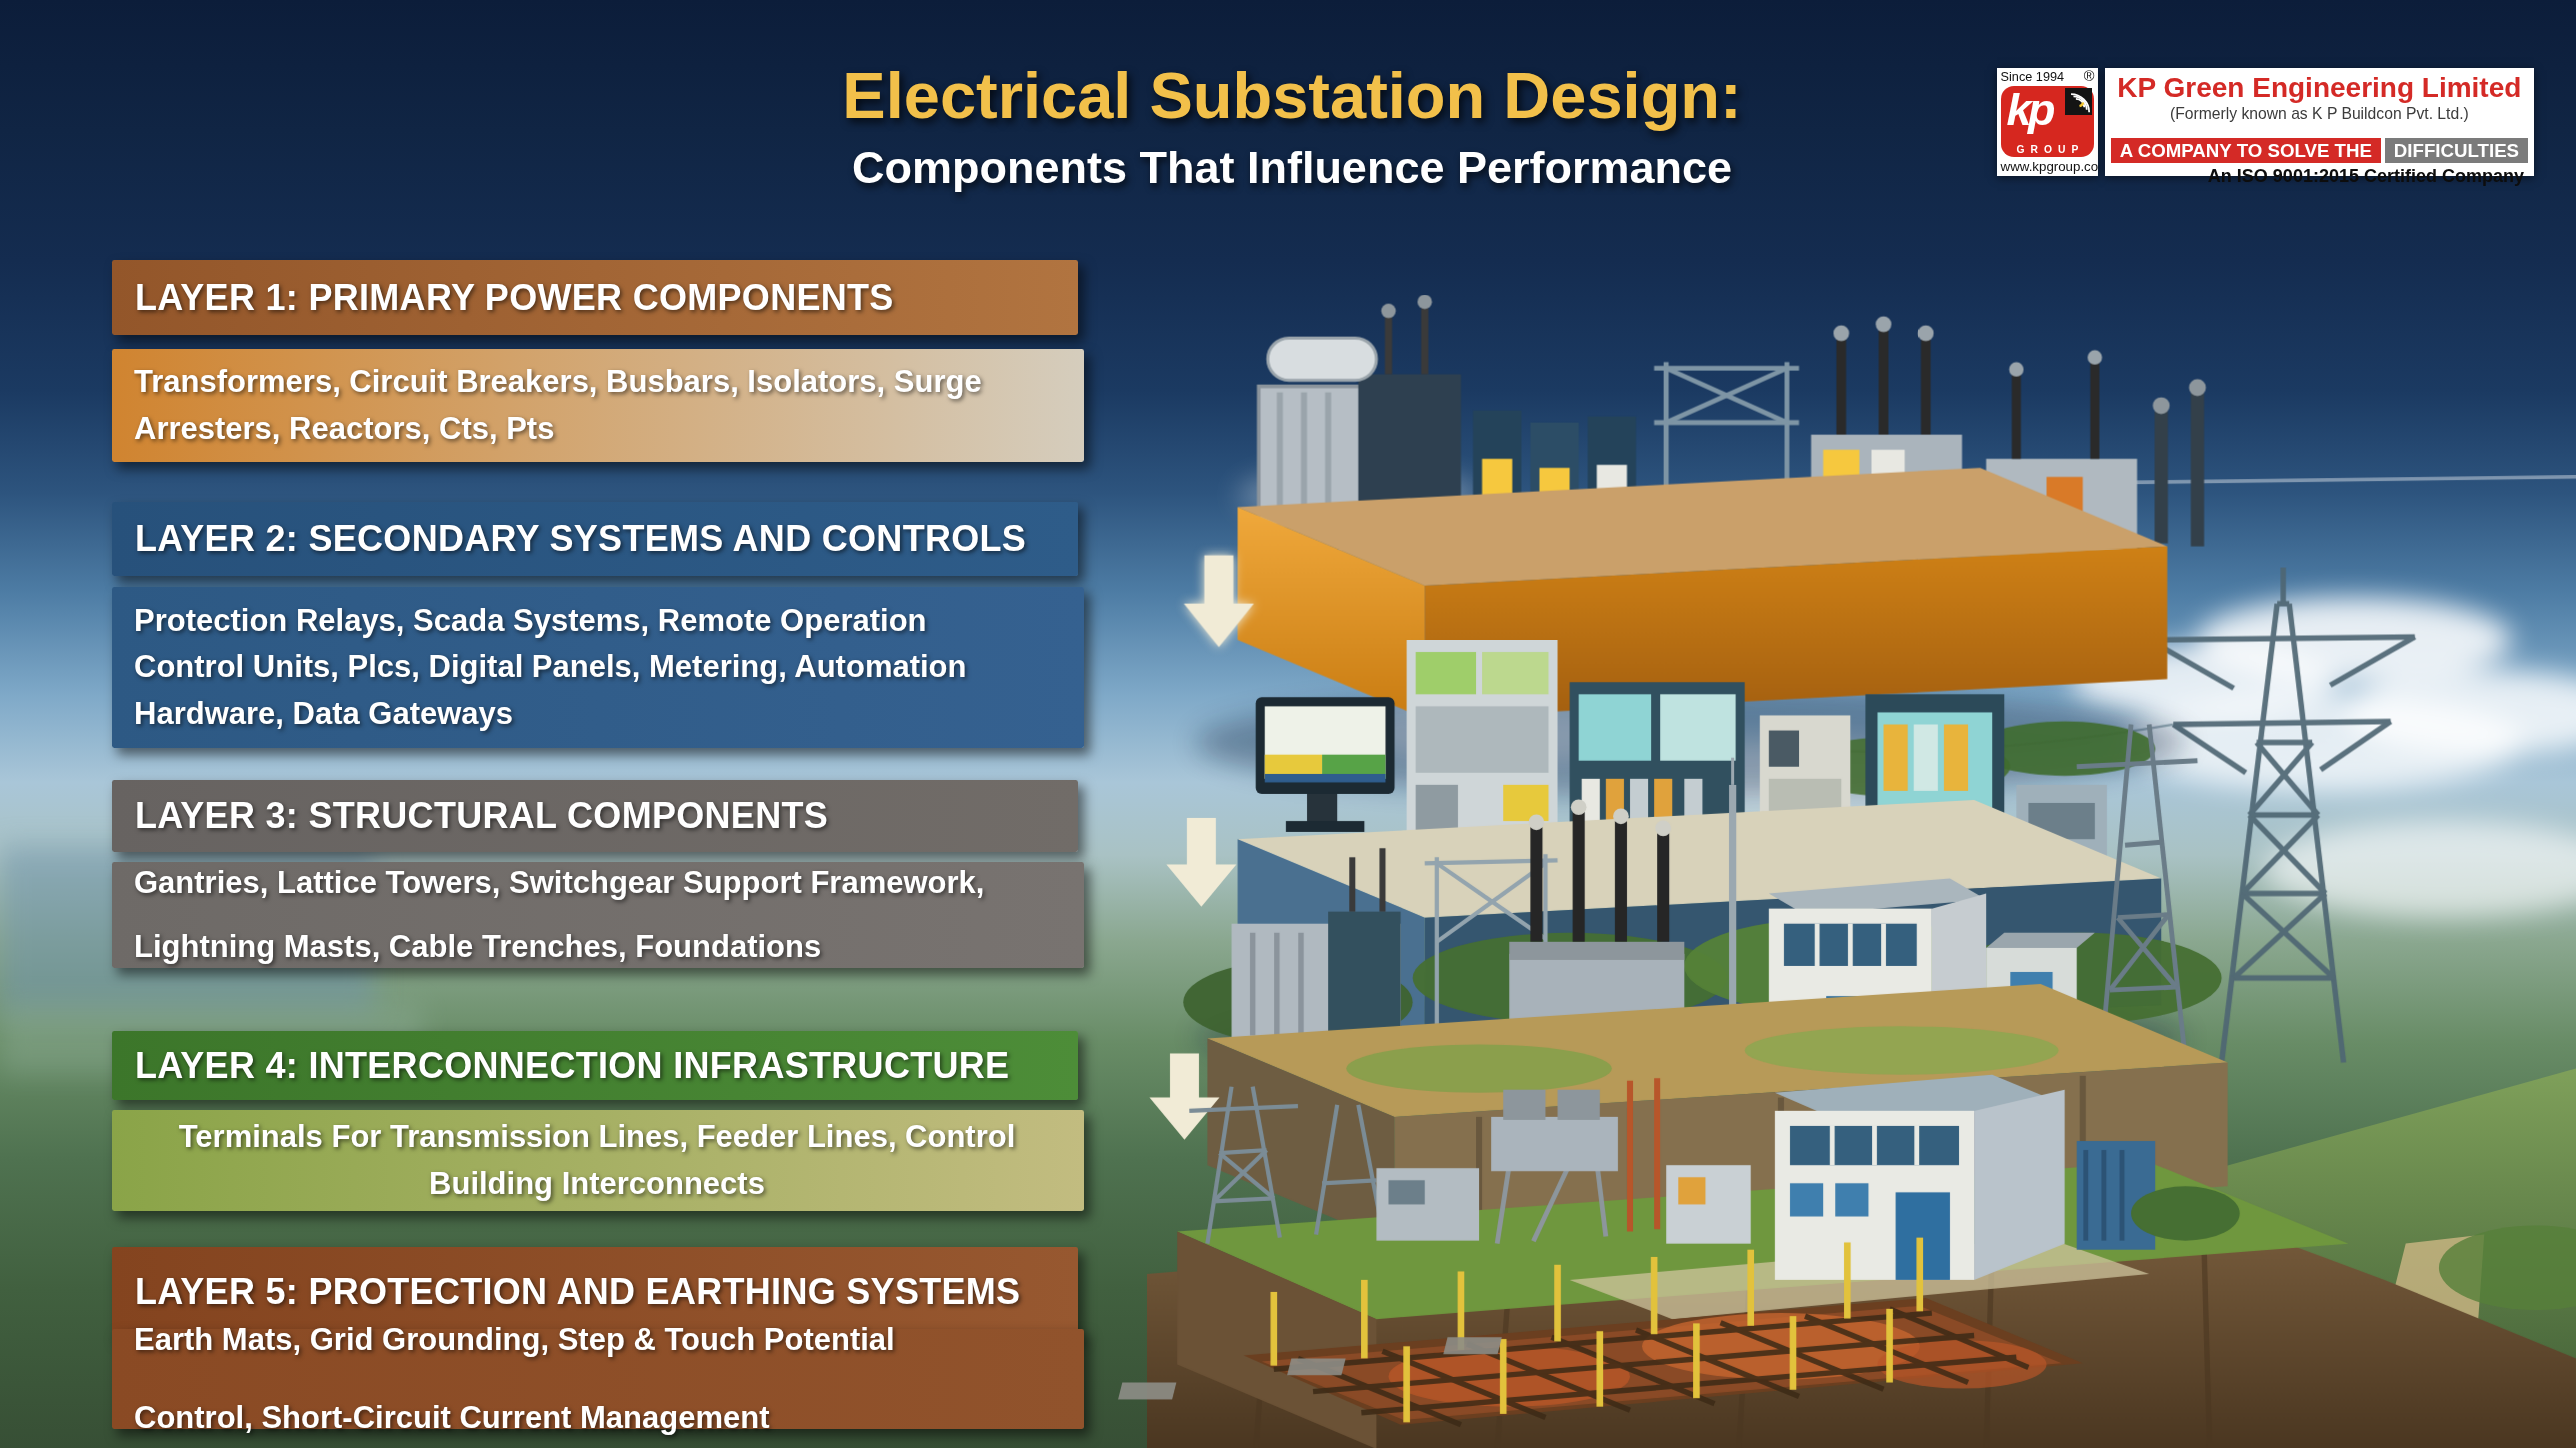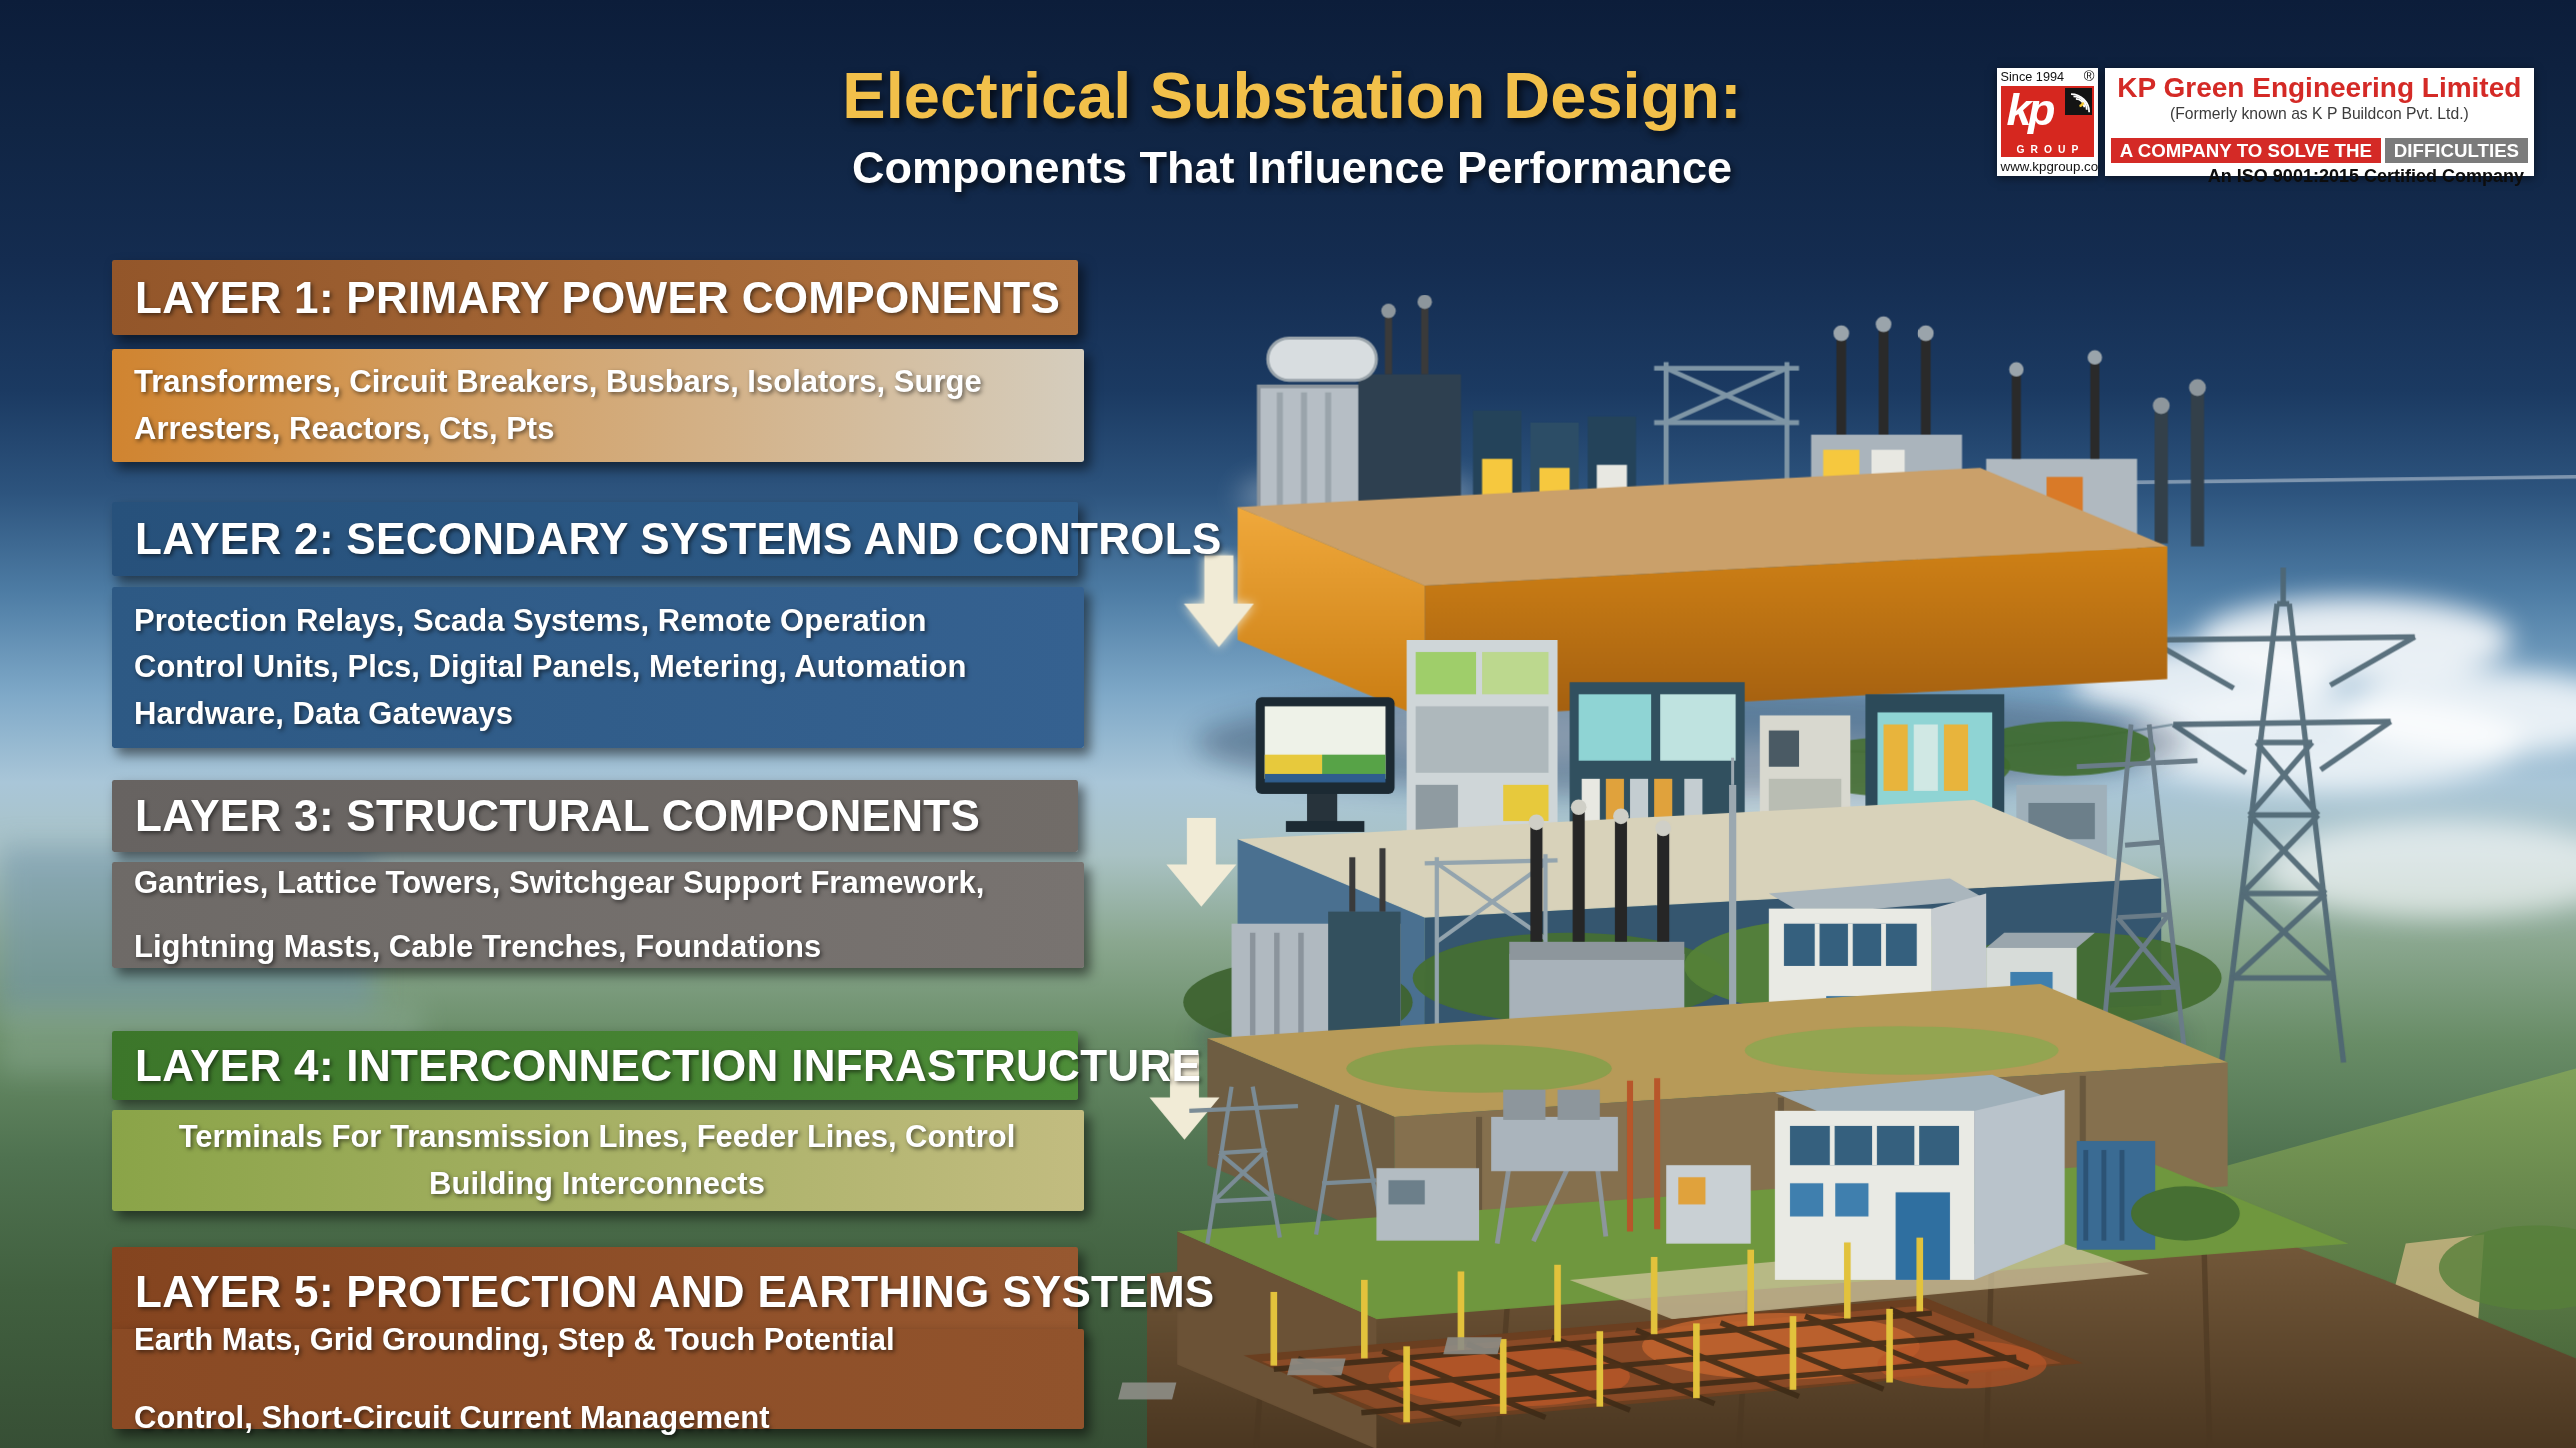--- a/index.html
+++ b/index.html
@@ -29,39 +29,39 @@
     text-shadow:2.4px 3.6px 7.2px rgba(0,0,0,.7);
   }
 
   
   .logo{position:absolute;left:1997px;top:68px;width:514px;height:108px;display:flex;gap:7.2px;}
   .logo-card{background:#ffffff;box-shadow:0 2.4px 8.5px rgba(0,0,0,.5);}
   .logo-left{width:101px;display:flex;flex-direction:column;padding:2.4px 3.6px 1.2px 3.6px;box-sizing:border-box;}
   .logo-left-top{display:flex;justify-content:space-between;align-items:flex-start;}
   .logo-since{font-size:12.7px;color:#111;}
   .logo-reg{font-size:14.5px;color:#111;line-height:12px;}
-  .logo-mark{position:relative;background:#d6271f;flex:1;margin-top:1.2px;}
+  .logo-mark{position:relative;background:#d6271f;flex:1;margin-top:1.2px;border-radius:13px;}
   .logo-kp{position:absolute;left:6px;top:-1.2px;color:#fff;font-size:45px;font-weight:bold;font-style:italic;letter-spacing:-3.6px;}
   .logo-arcs{position:absolute;right:2.4px;top:2.4px;width:26.6px;height:26.6px;background:#141414;}
   .logo-group{position:absolute;left:0;right:0;bottom:2.4px;text-align:center;color:#fff;
     font-size:10.3px;font-weight:bold;letter-spacing:6px;text-indent:6px;}
   .logo-site{font-size:13.3px;color:#111;text-align:center;padding:1.8px 0 0.6px 0;}
   .logo-right{flex:1;display:flex;flex-direction:column;align-items:center;padding:3.6px 6px;box-sizing:border-box;}
   .logo-company{font-size:28px;font-weight:bold;color:#d42a26;white-space:nowrap;}
   .logo-formerly{font-size:15.7px;color:#3c3c3c;margin-top:1.2px;white-space:nowrap;}
   .logo-banner{display:flex;gap:4.8px;margin-top:15px;align-self:stretch;justify-content:center;}
   .logo-banner-red{background:#d42a26;color:#fff;font-size:18.7px;font-weight:bold;padding:1.8px 8.5px;white-space:nowrap;}
   .logo-banner-gray{background:#7b7b7b;color:#fff;font-size:18.7px;font-weight:bold;padding:1.8px 8.5px;white-space:nowrap;}
   .logo-iso{font-size:18px;font-weight:bold;color:#0d0d0d;margin-top:2.4px;align-self:flex-end;padding-right:3.6px;white-space:nowrap;}
 
   
   .layer-header{
     position:absolute;left:112px;width:966px;box-sizing:border-box;
     display:flex;align-items:center;padding-left:23px;
-    color:#fff;font-size:44px;font-weight:bold;letter-spacing:0.3px;
+    color:#fff;font-size:36px;font-weight:bold;letter-spacing:0.3px;
     border-radius:2.4px;box-shadow:5.4px 6.6px 12px rgba(0,0,0,.5);
     text-shadow:1.8px 2.4px 4.2px rgba(0,0,0,.55);white-space:nowrap;
   }
   .layer-body{
     position:absolute;left:112px;width:972px;box-sizing:border-box;
     display:flex;flex-direction:column;justify-content:center;padding-left:22px;padding-right:24px;
     color:#fff;font-size:31px;font-weight:bold;line-height:1.5;
     border-radius:2.4px;box-shadow:5.4px 6.6px 12px rgba(0,0,0,.5);
     text-shadow:1.8px 2.4px 4.2px rgba(0,0,0,.55);
   }

